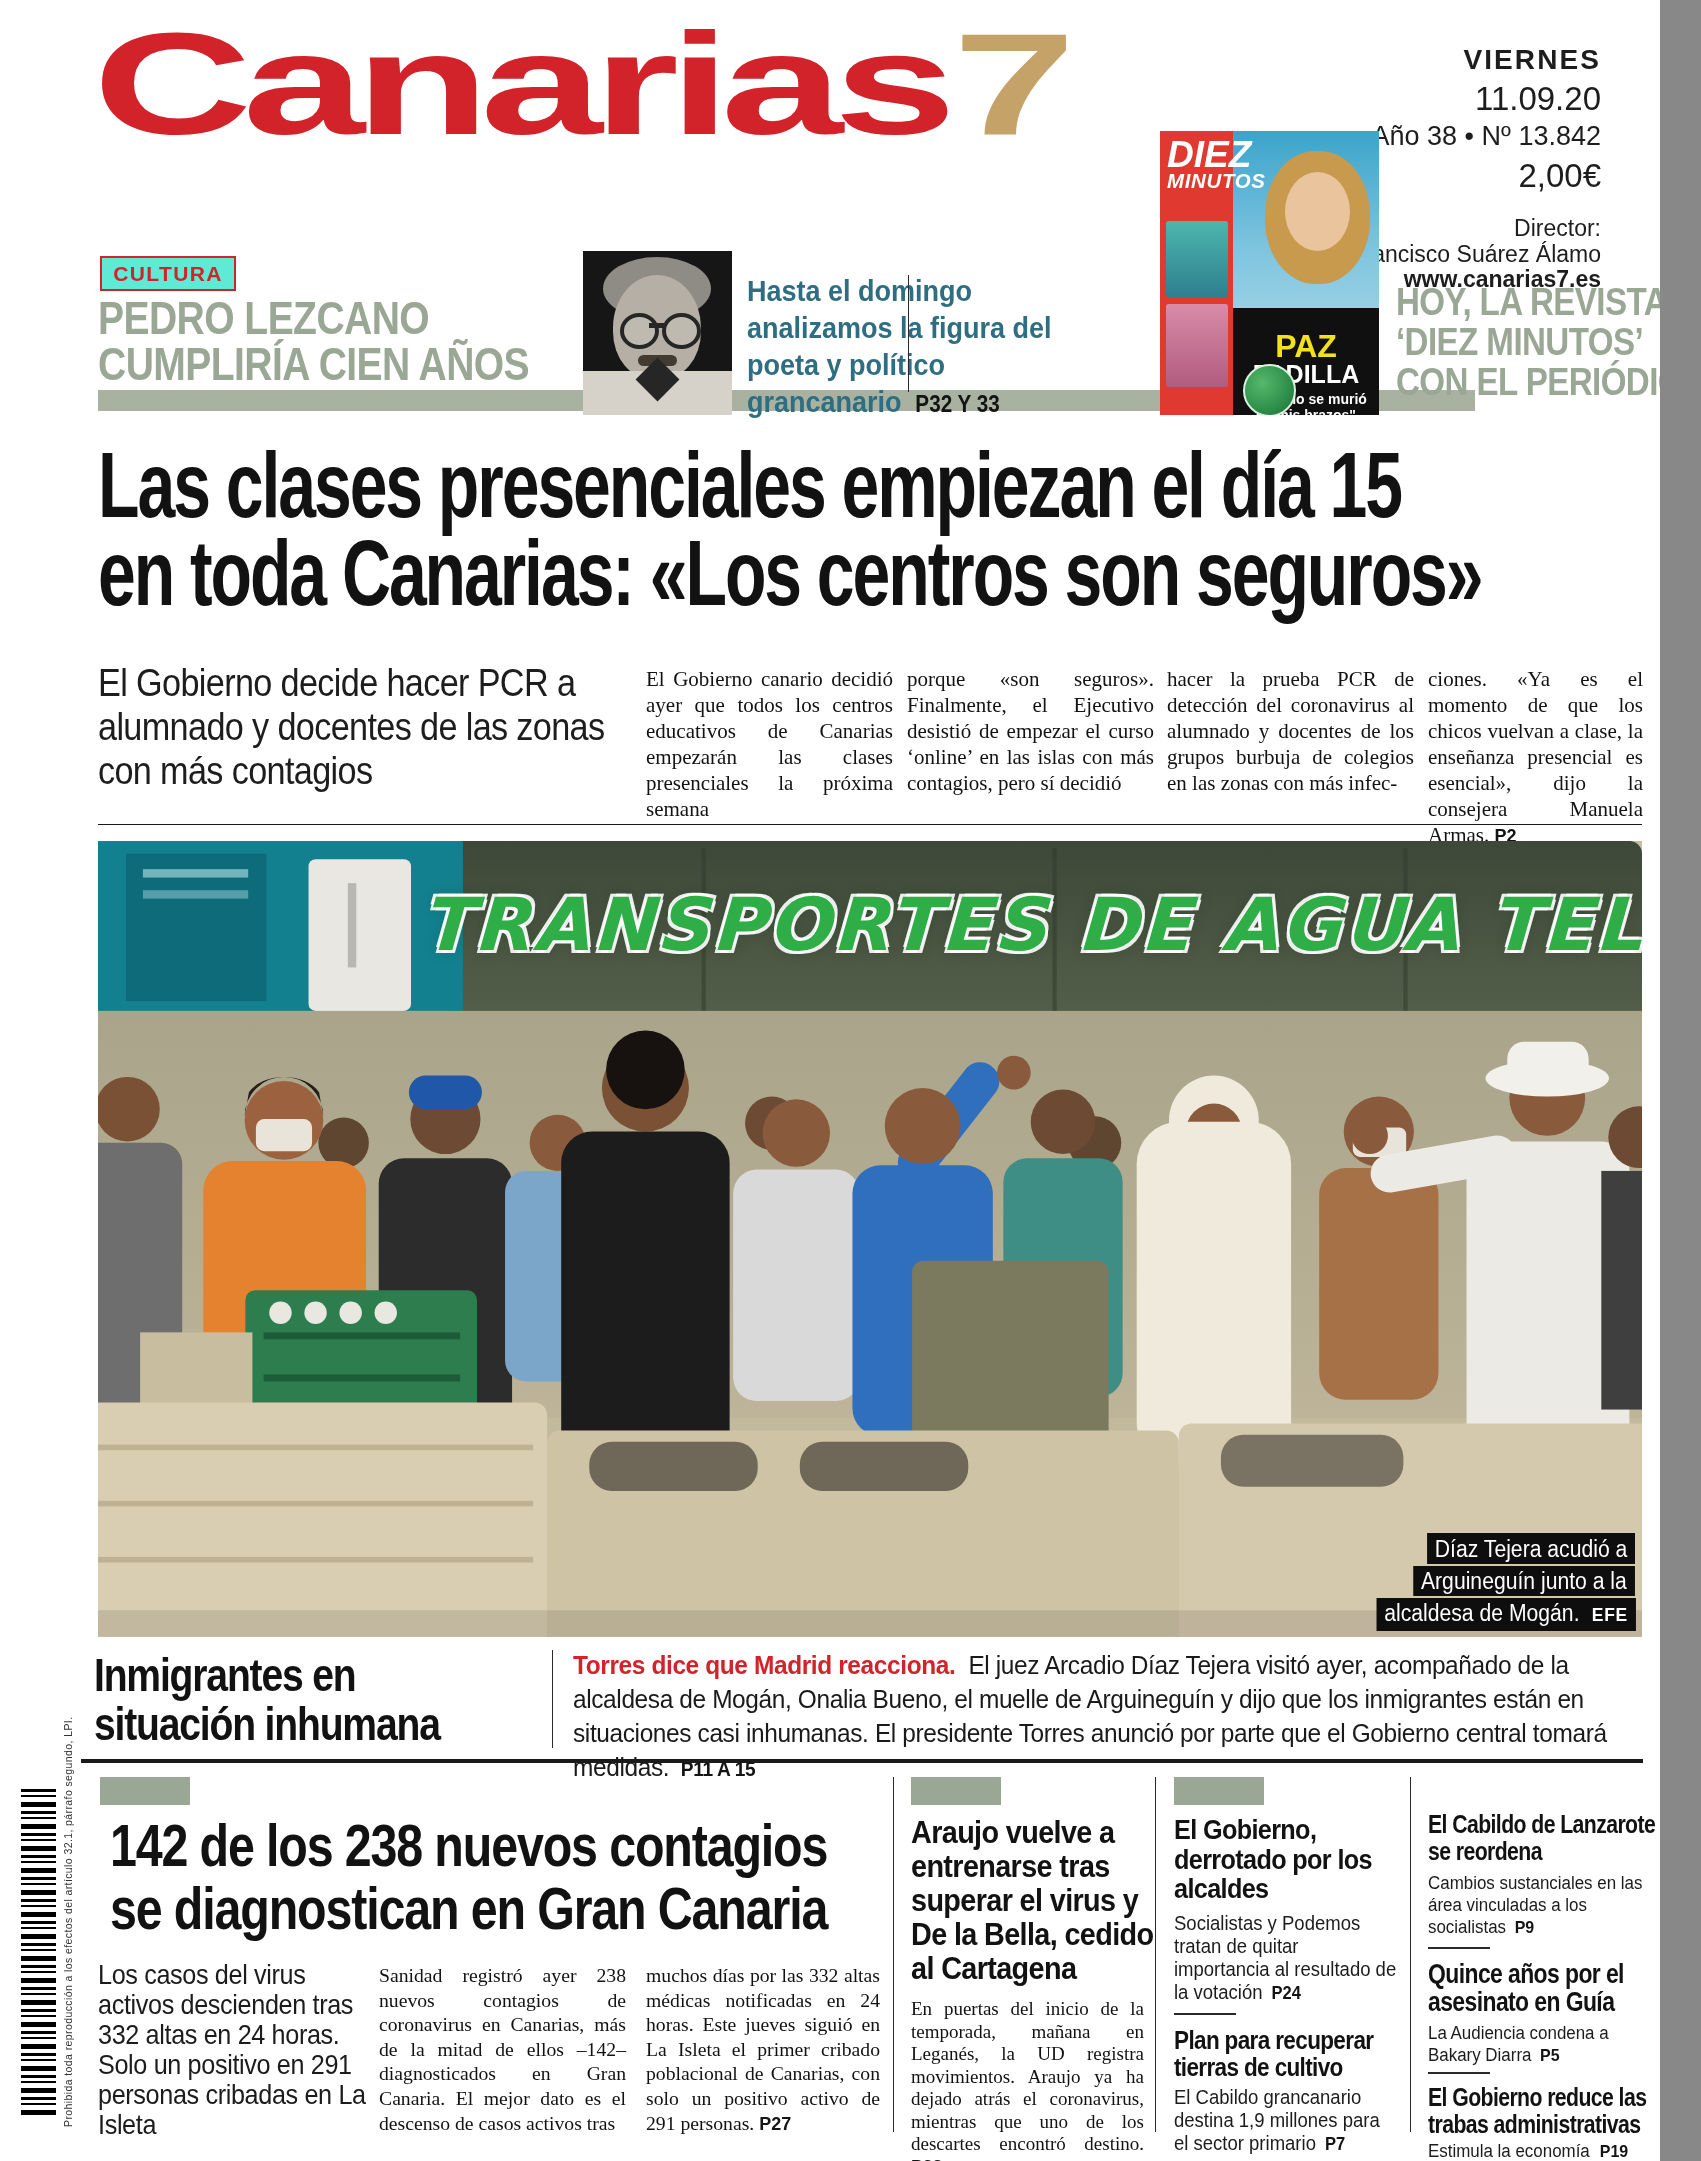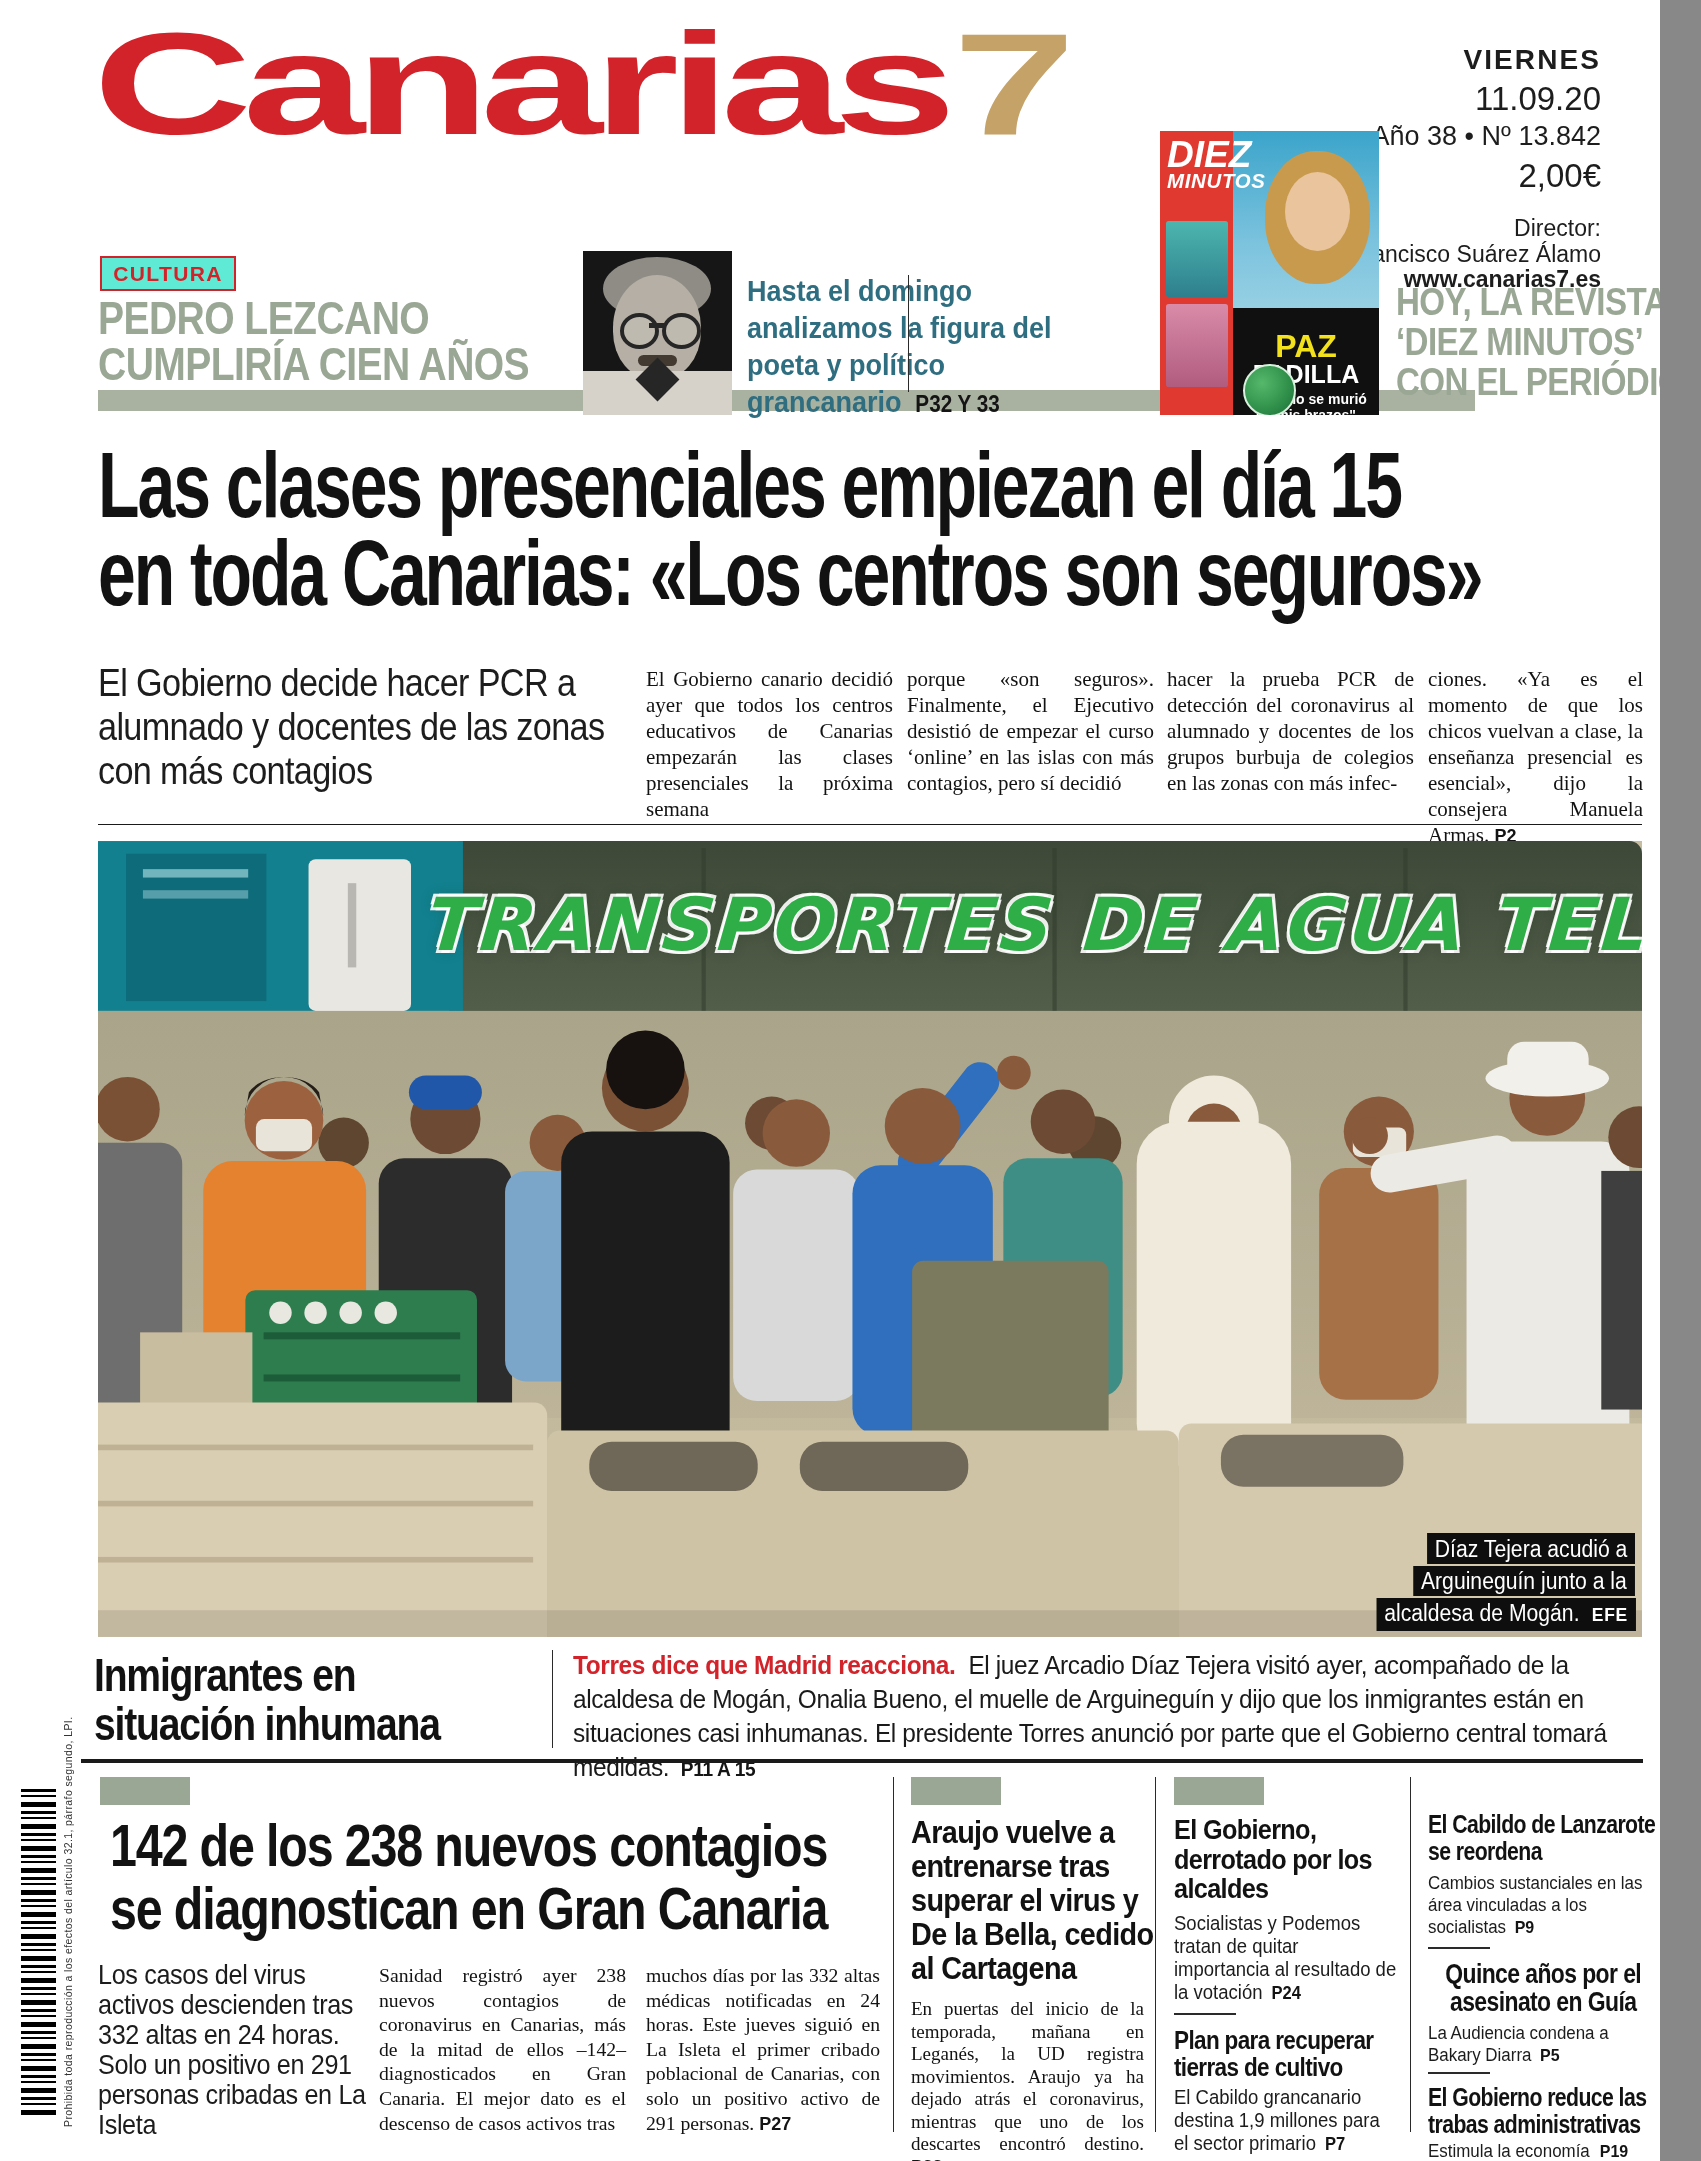--- a/index.html
+++ b/index.html
@@ -391,21 +391,21 @@
     <div class="b4-head sx85">El Cabildo de Lanzarote</div>
     <div class="b4-head sx85">se reordena</div>
   </div>
   <div class="abs" style="left:1428px;top:1872px;width:218px;">
     <div class="b-sans sx94" style="font-size:18px;line-height:22px;">
       <span>Cambios sustanciales en las área vinculadas a los socialistas</span>
       <span class="pageref" style="font-size:17px;margin-left:4.2px;">P9</span>
     </div>
   </div>
   <div class="abs mini-rule" style="left:1428px;top:1947px;"></div>
-  <div class="abs" style="left:1428px;top:1960px;text-align:center;">
+  <div class="abs" style="left:1428px;top:1960px;">
     <div class="b4-head sx85" style="font-size:27px;line-height:28px;">Quince años por el</div>
     <div class="b4-head sx85" style="font-size:27px;line-height:28px;">asesinato en Guía</div>
   </div>
   <div class="abs" style="left:1428px;top:2022px;width:218px;">
     <div class="b-sans sx94" style="font-size:18px;line-height:22px;">
       <span>La Audiencia condena a Bakary Diarra</span>
       <span class="pageref" style="font-size:17px;margin-left:4.2px;">P5</span>
     </div>
   </div>
   <div class="abs mini-rule" style="left:1428px;top:2072px;"></div>

